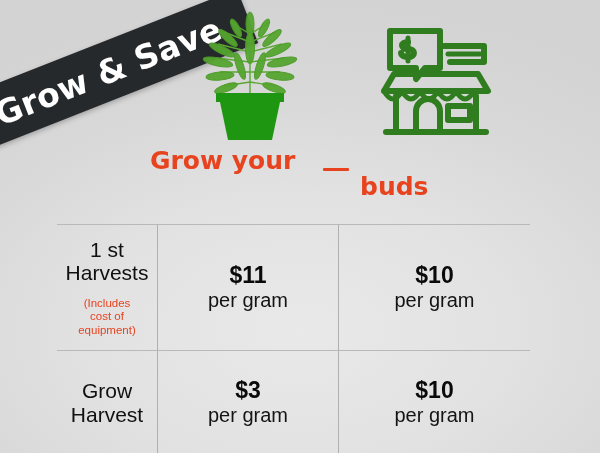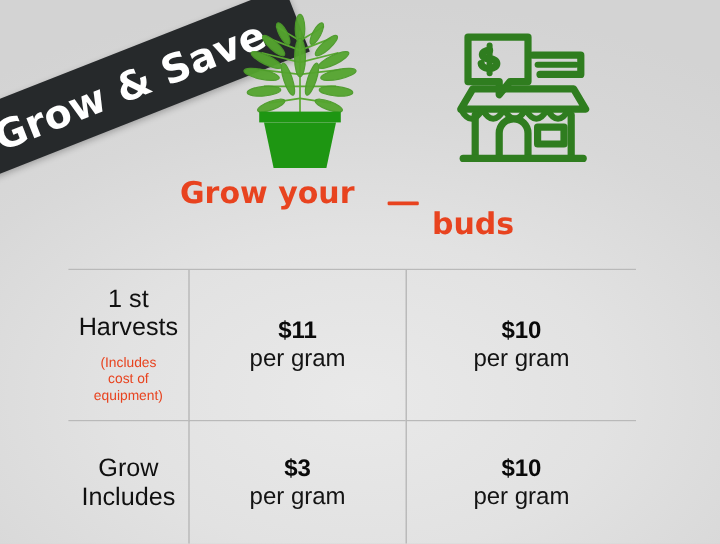--- a/index.html
+++ b/index.html
@@ -125,21 +125,21 @@
     font-family: "Liberation Sans", sans-serif;
   }
   .row-note {
     font-size: 11.5px;
     color: #e8431f;
     line-height: 1.18;
     margin-top: 12px;
     font-family: "Liberation Sans", sans-serif;
   }
   .price {
-    font-size: 20px;
+    font-size: 23px;
     font-weight: bold;
     color: #0a0a0a;
     line-height: 1.1;
     font-family: "Liberation Sans", sans-serif;
     text-align: center;
   }
   .unit {
     font-size: 20px;
     color: #141414;
     line-height: 1.15;
@@ -252,21 +252,21 @@
       <div class="unit">per gram</div>
     </div>
     <div class="cell col-right">
       <div class="price">$10</div>
       <div class="unit">per gram</div>
     </div>
 
     <div class="cell col-left row2">
       <div class="row-label">
         <span>Grow</span><br>
-        <span>Includes</span>
+        <span>Harvest</span>
       </div>
     </div>
     <div class="cell col-mid row2">
       <div class="price">$3</div>
       <div class="unit">per gram</div>
     </div>
     <div class="cell col-right row2">
       <div class="price">$10</div>
       <div class="unit">per gram</div>
     </div>

